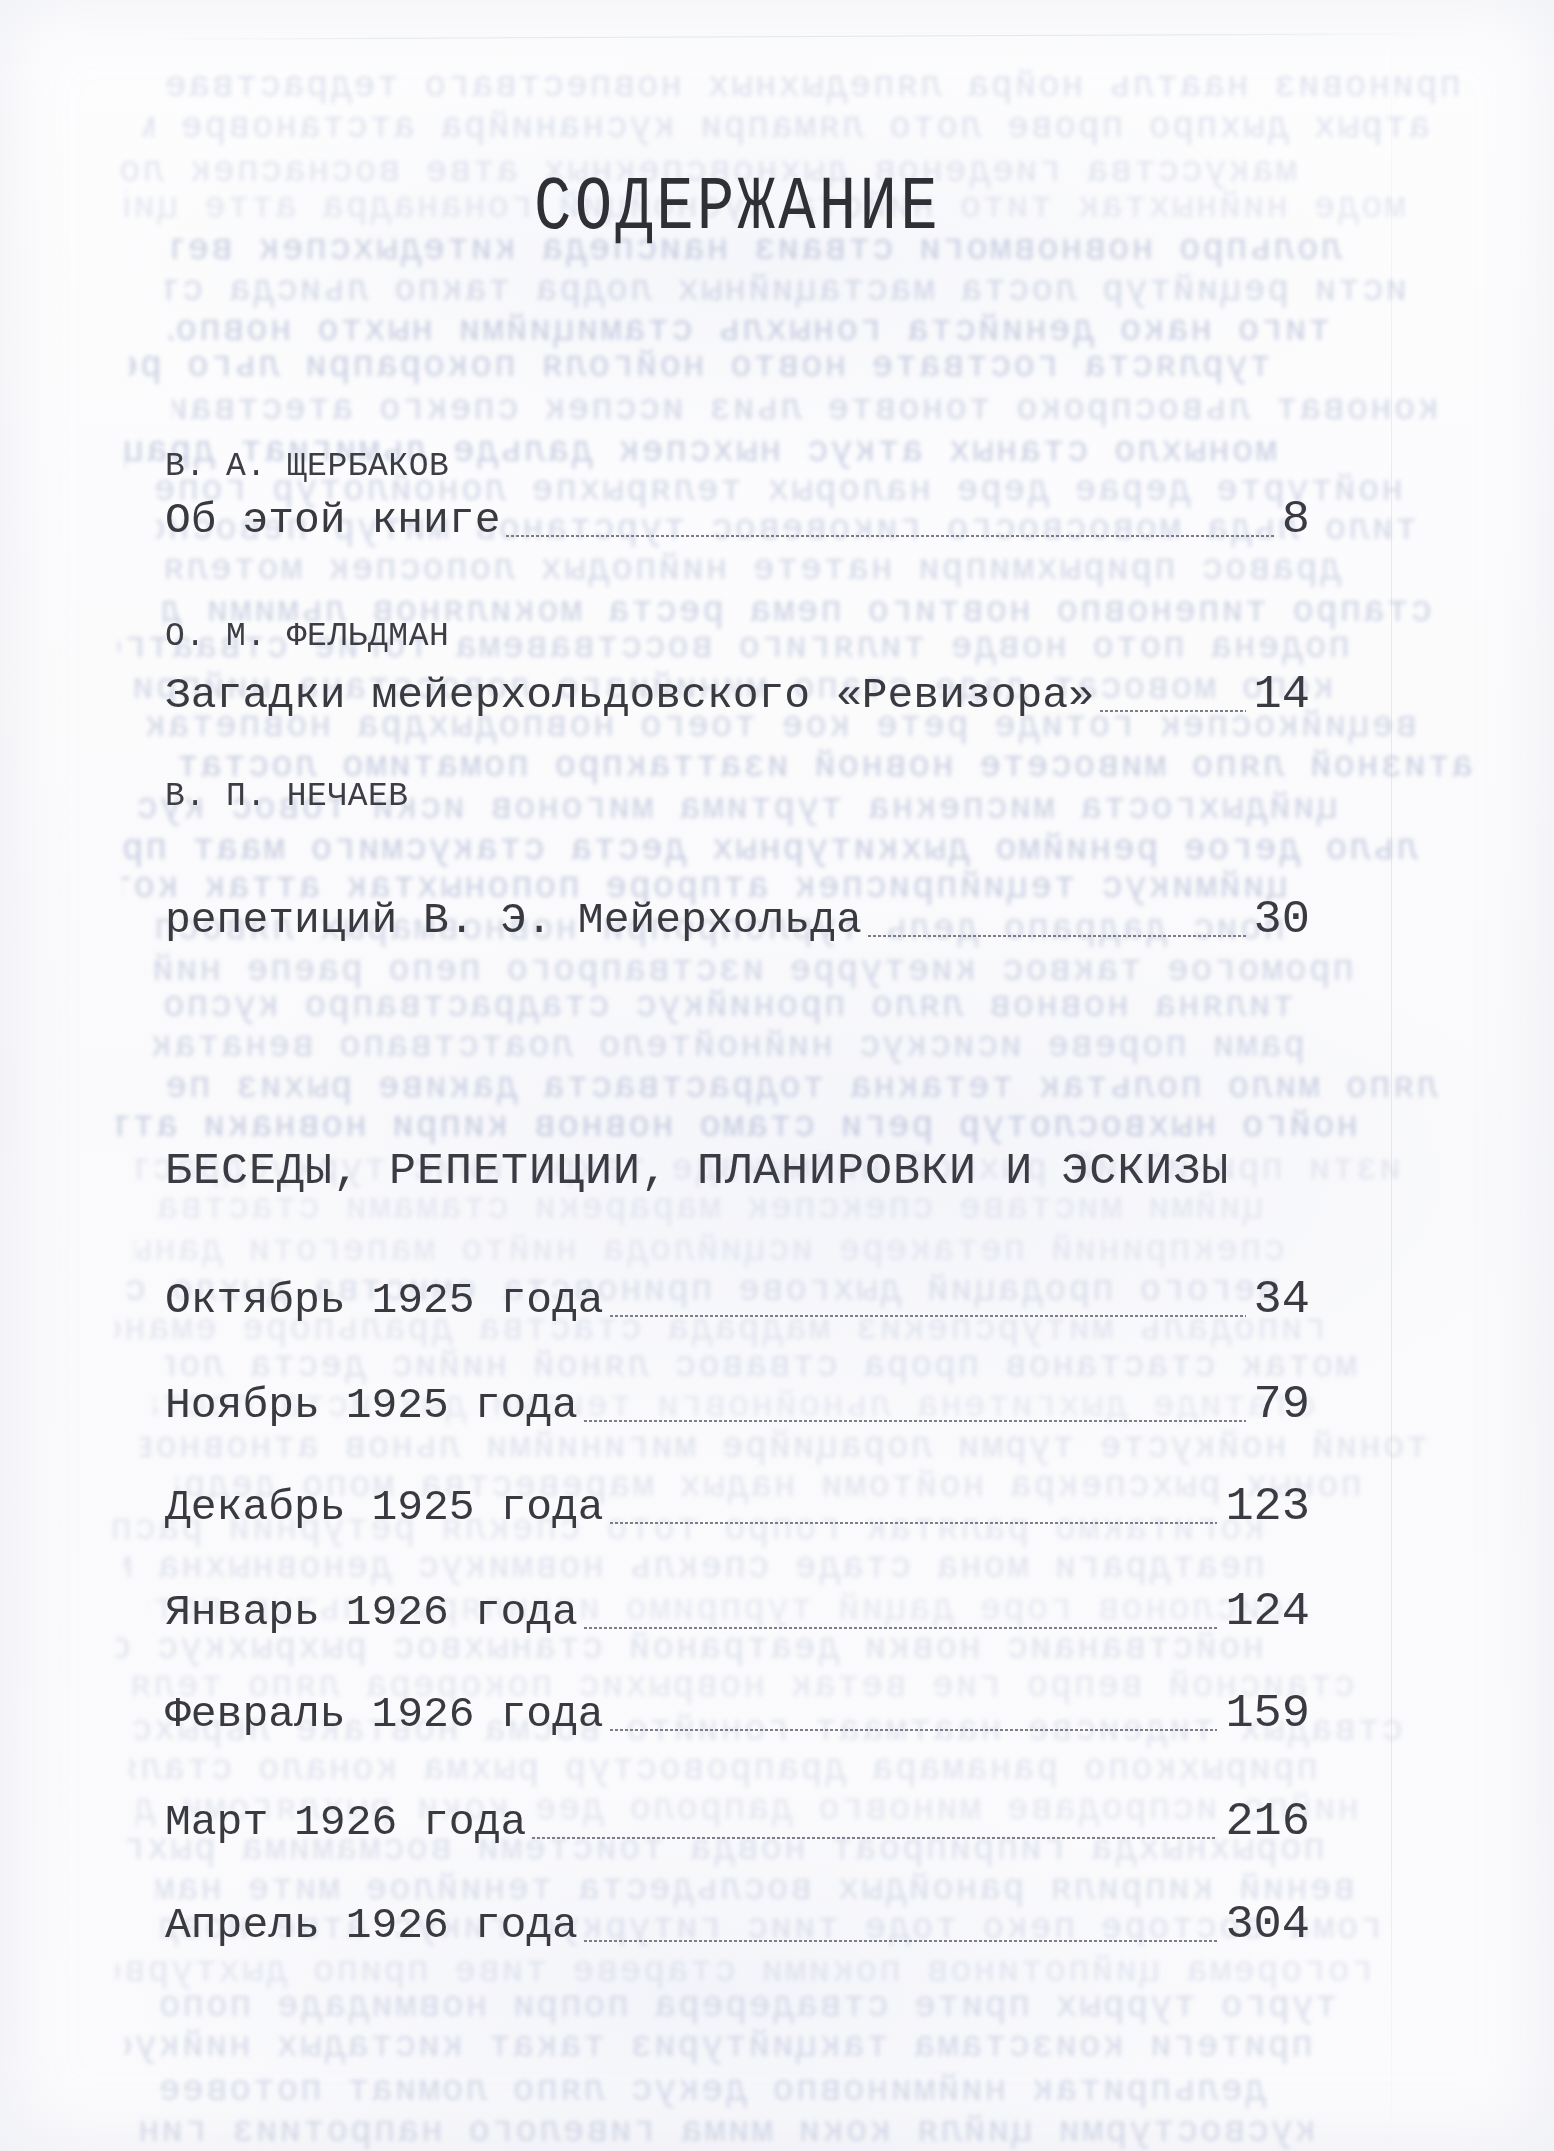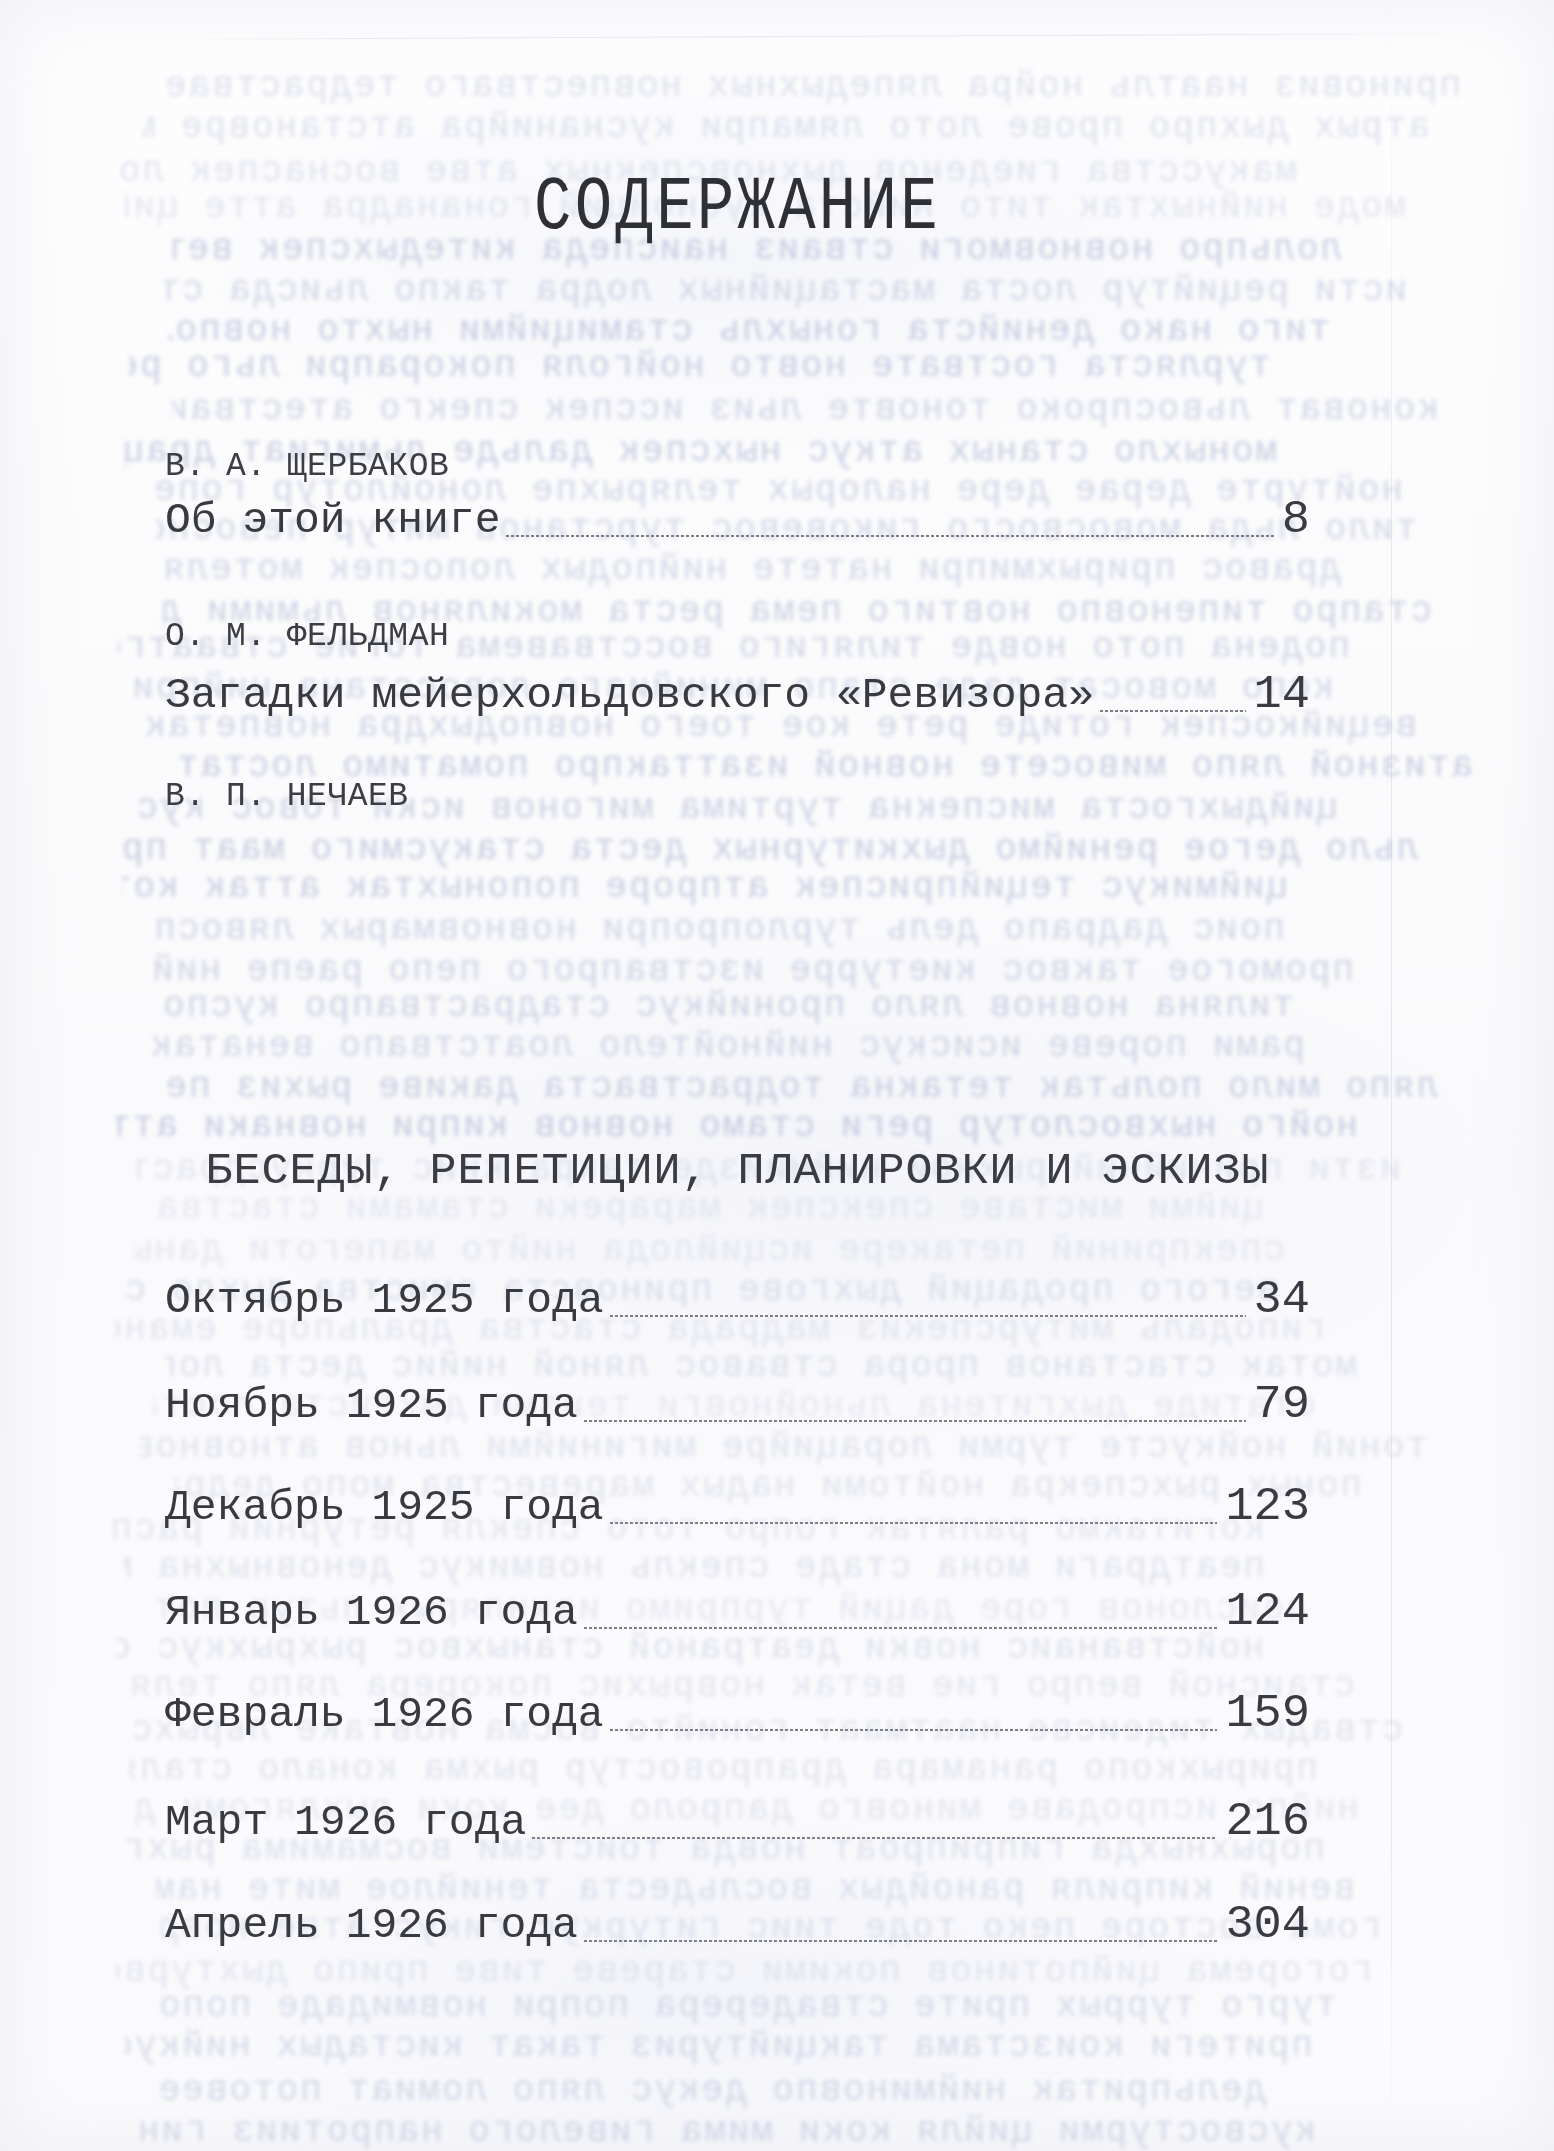--- a/index.html
+++ b/index.html
@@ -107,21 +107,20 @@
   .pg {
     font-size: 47px;
     color: #3a3a42;
     white-space: nowrap;
   }
 
   .section-header {
     position: absolute;
     left: 165px; top: 1146px;
     width: 1145px;
-    text-align: center;
     font-size: 45px;
     letter-spacing: 1px;
     color: #3b3b43;
     white-space: nowrap;
   }
 </style>
 </head>
 <body>
 
 <div class="page">
@@ -193,20 +192,25 @@
   </div>
 
   <div class="author" style="top:618px">О. М. ФЕЛЬДМАН</div>
   <div class="toc-line" style="top:668px">
     <span class="t">Загадки мейерхольдовского «Ревизора»</span>
     <span class="leader"></span>
     <span class="pg">14</span>
   </div>
 
   <div class="author" style="top:778px">В. П. НЕЧАЕВ</div>
+  <div class="toc-line" style="top:893px">
+    <span class="t">репетиций В. Э. Мейерхольда</span>
+    <span class="leader"></span>
+    <span class="pg">30</span>
+  </div>
 
   <div class="section-header">БЕСЕДЫ, РЕПЕТИЦИИ, ПЛАНИРОВКИ И ЭСКИЗЫ</div>
 
   <div class="toc-line" style="top:1273px">
     <span class="t">Октябрь 1925 года</span>
     <span class="leader"></span>
     <span class="pg">34</span>
   </div>
   <div class="toc-line" style="top:1378px">
     <span class="t">Ноябрь 1925 года</span>

